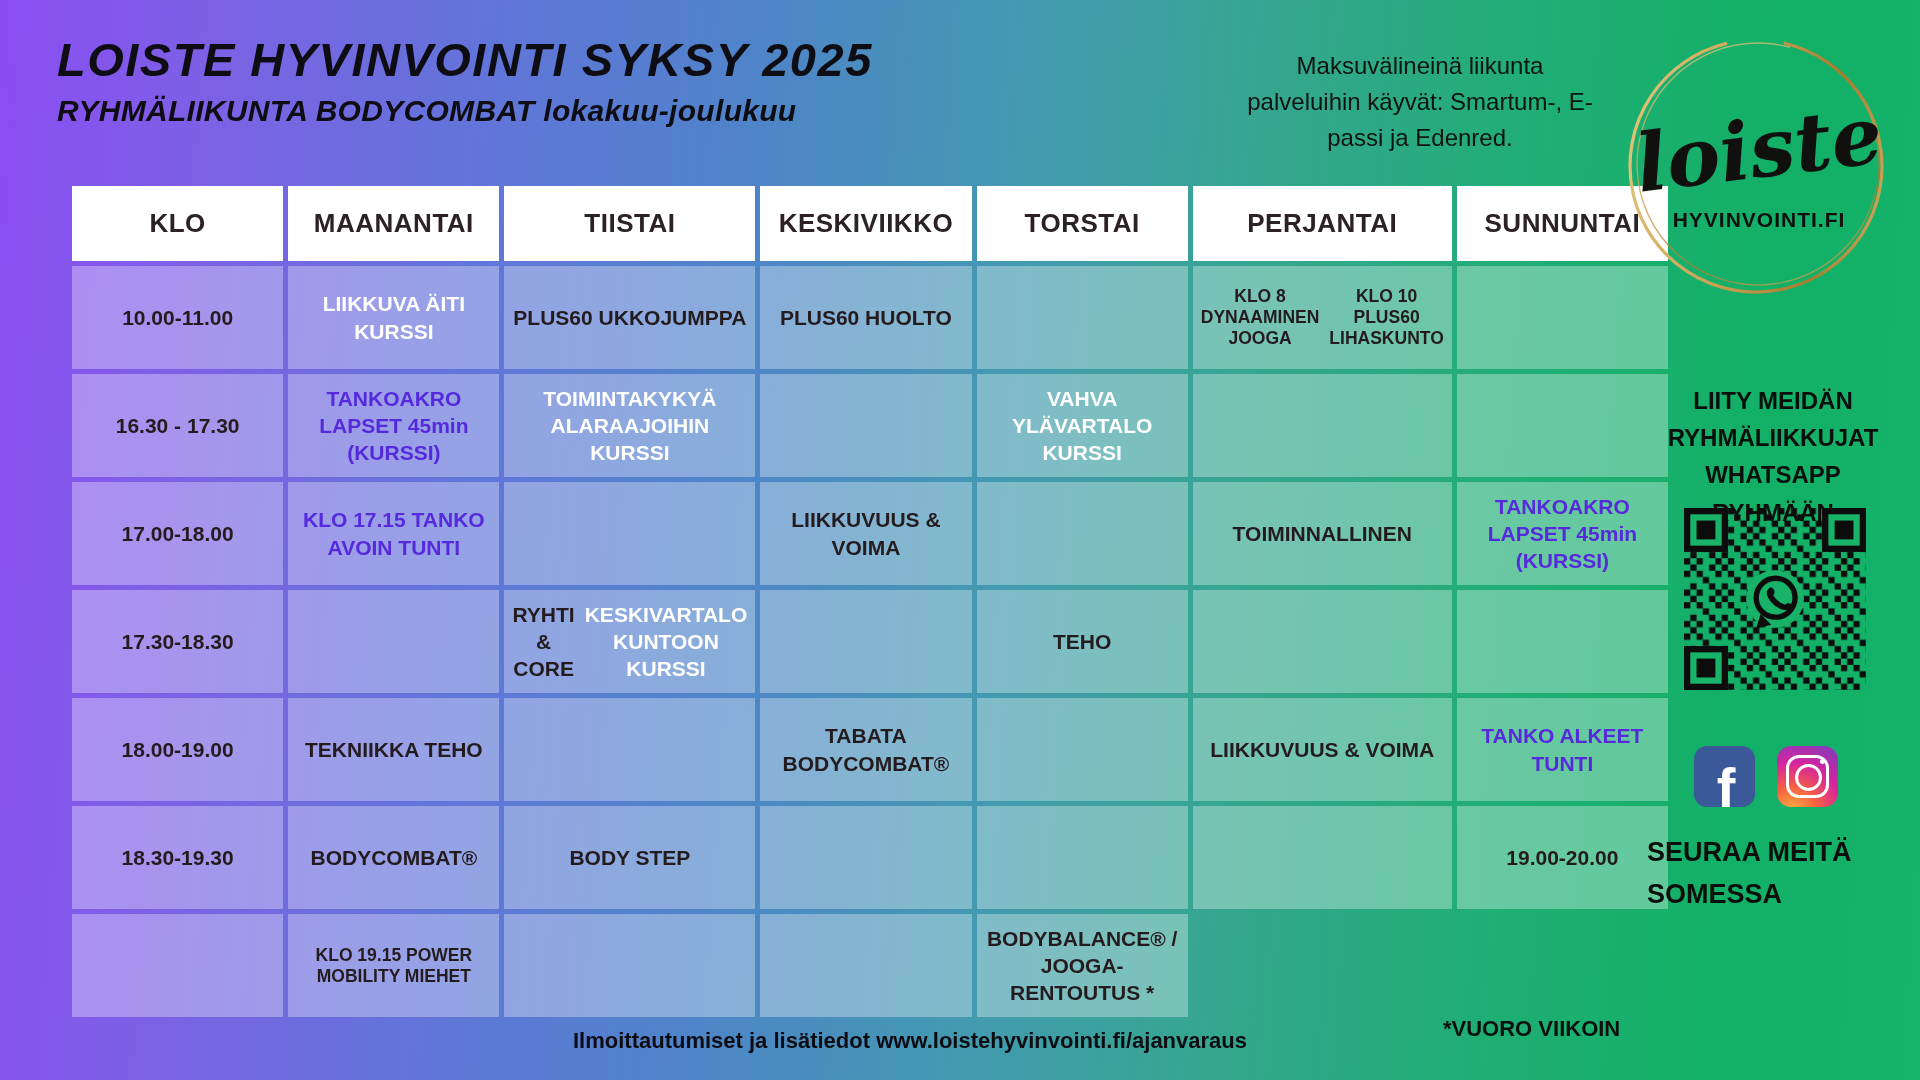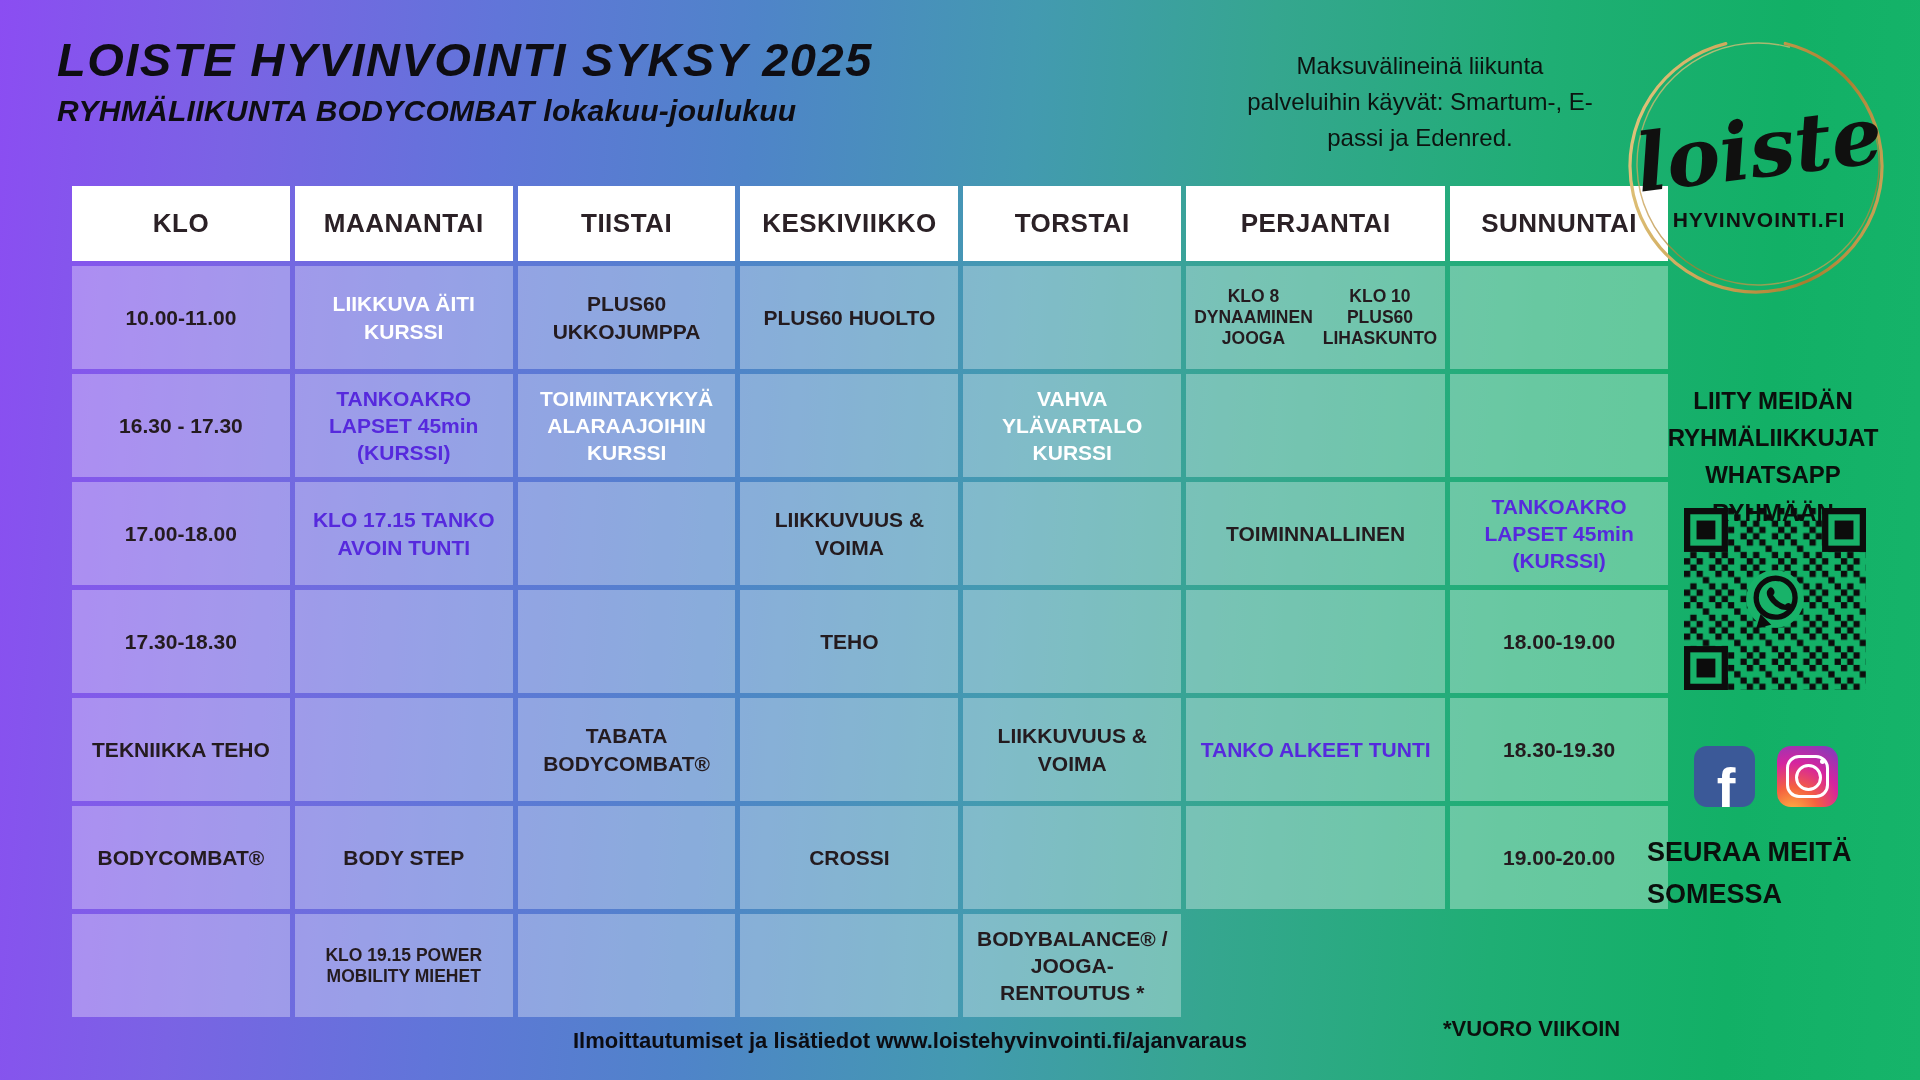--- a/index.html
+++ b/index.html
@@ -161,20 +161,24 @@
     </div>
 
     <div class="cell">
         <span class="t time">17.30-18.30</span>
       </div>
     <div class="cell">
       
       
     </div>
     <div class="cell">
+      <span class="t">RYHTI &amp; CORE</span>
+      <span class="t" data-color="white">KESKIVARTALO KUNTOON KURSSI</span>
+    </div>
+    <div class="cell">
       
       
     </div>
     <div class="cell">
       <span class="t">TEHO</span>
 
     </div>
     <div class="cell">
       
       
@@ -219,24 +223,20 @@
       <span class="t">BODYCOMBAT®</span>
 
     </div>
     <div class="cell">
       <span class="t">BODY STEP</span>
 
     </div>
     <div class="cell">
       
       
-    </div>
-    <div class="cell">
-      <span class="t">CROSSI</span>
-
     </div>
     <div class="cell">
       
       
     </div>
     <div class="cell">
       
       
     </div>
 

